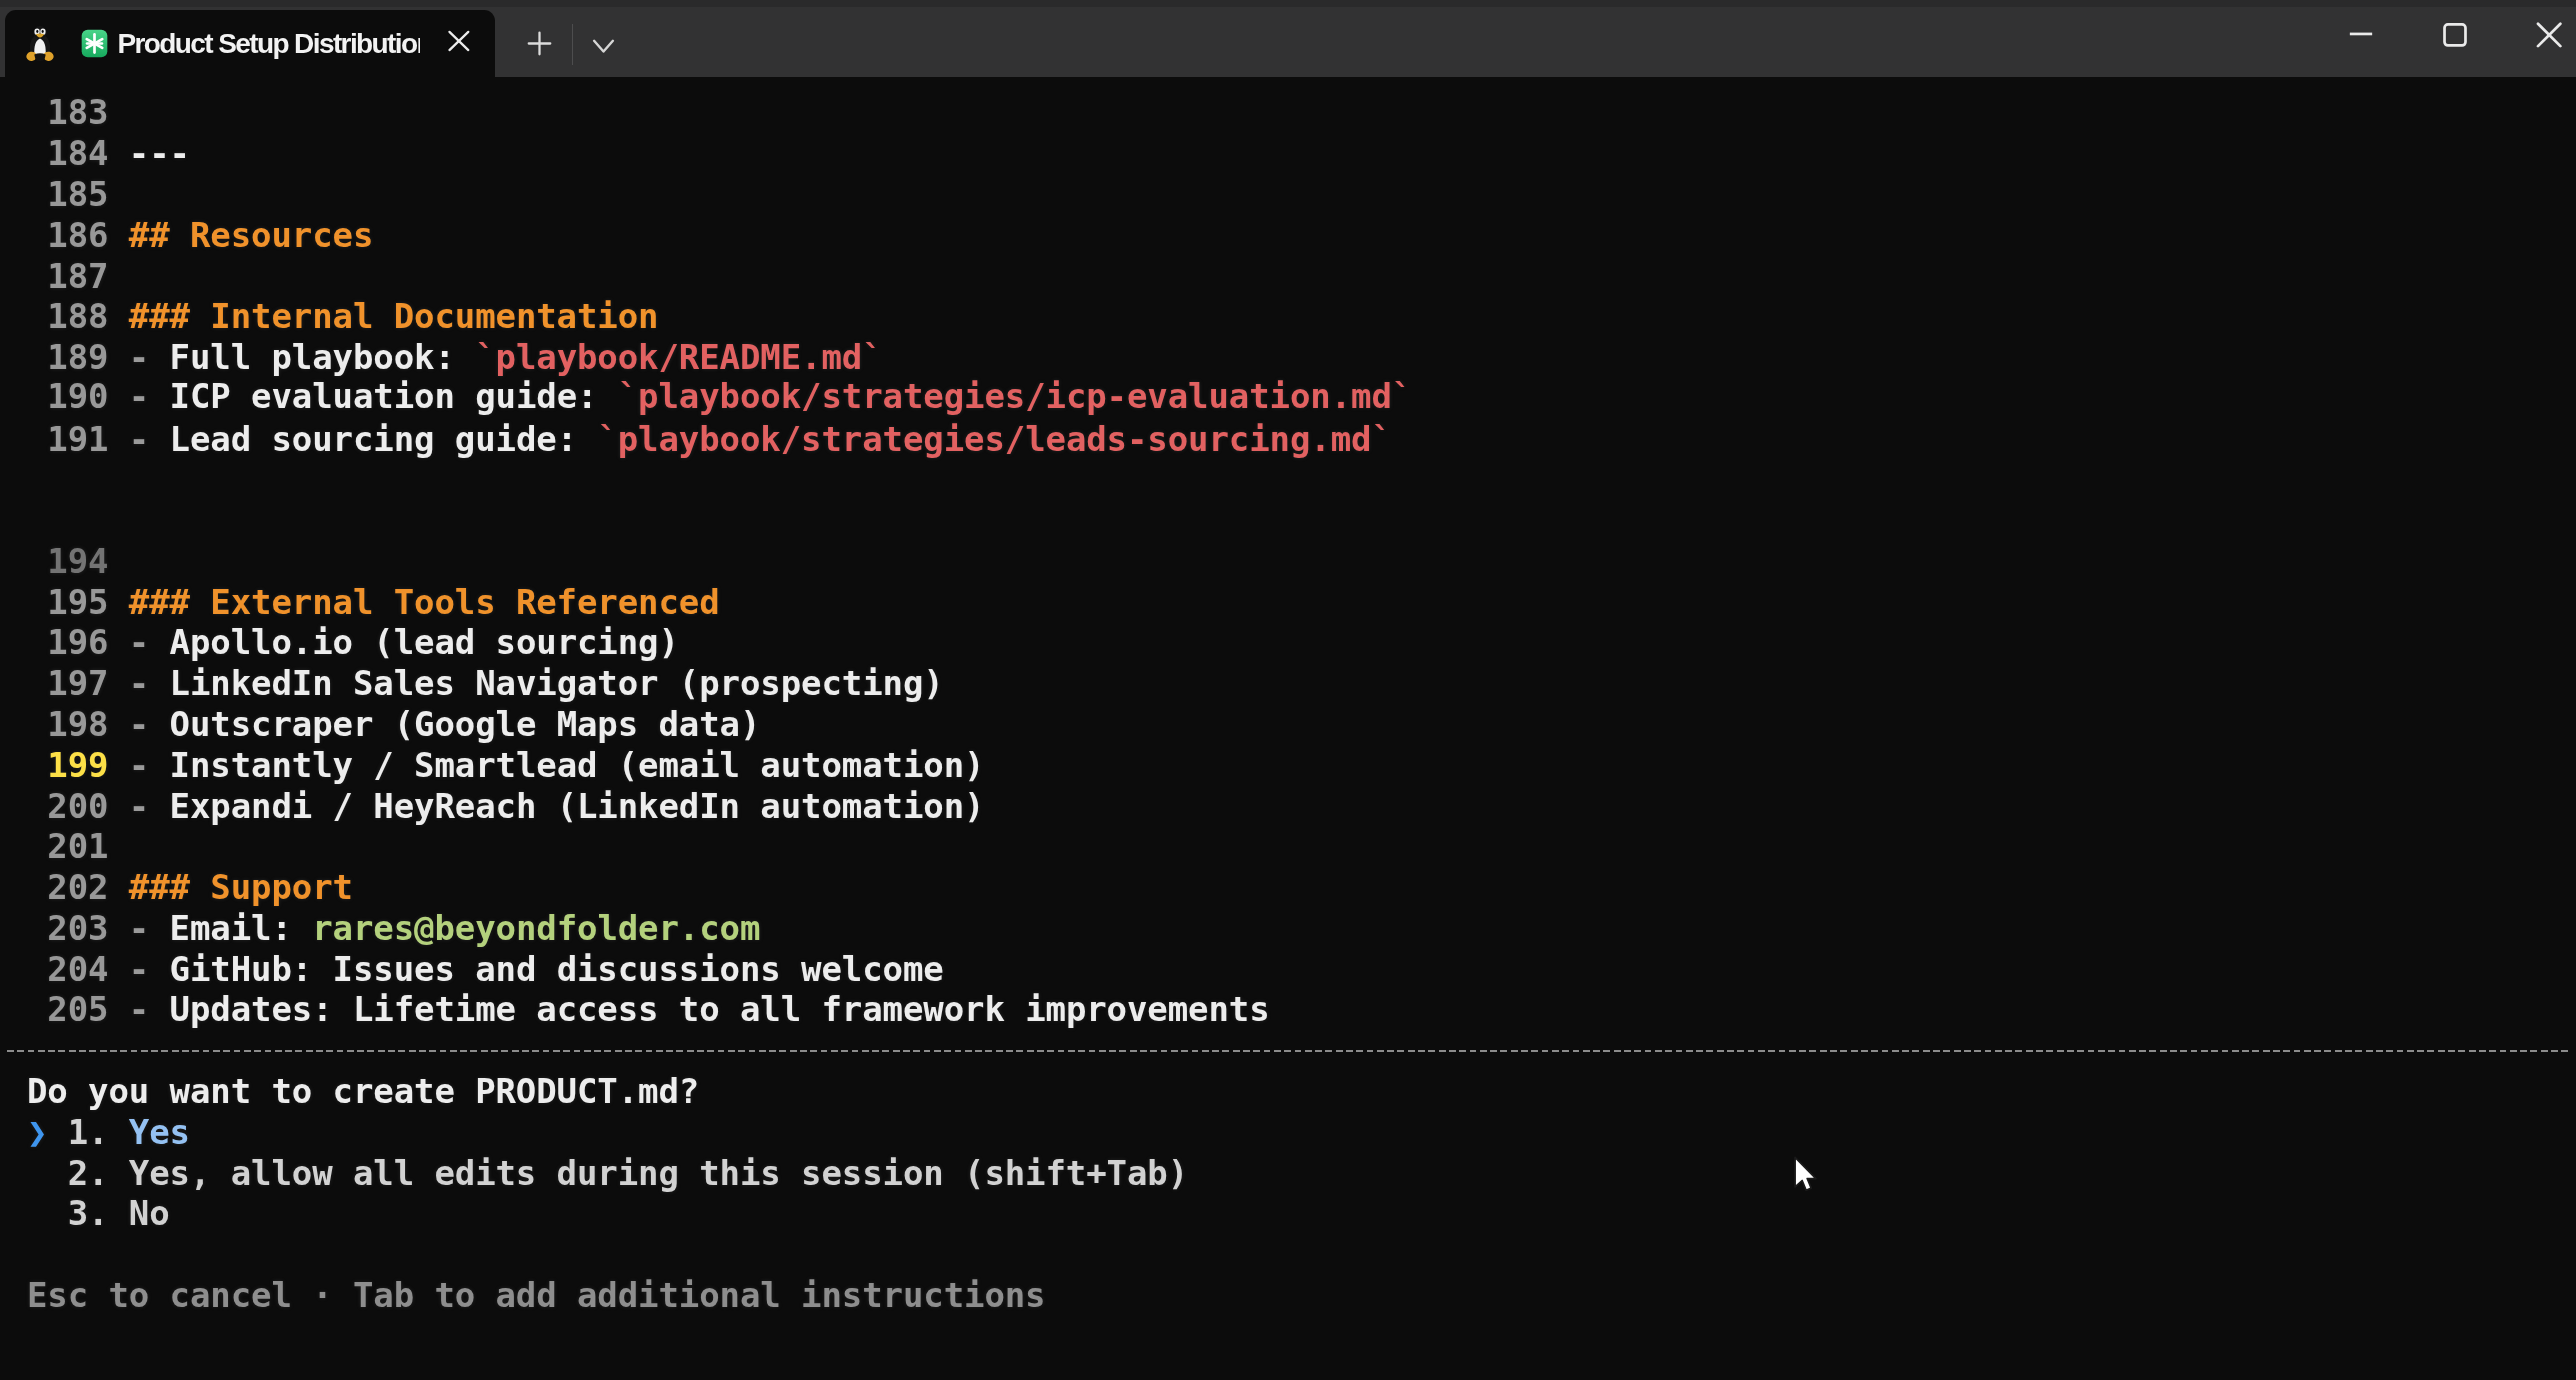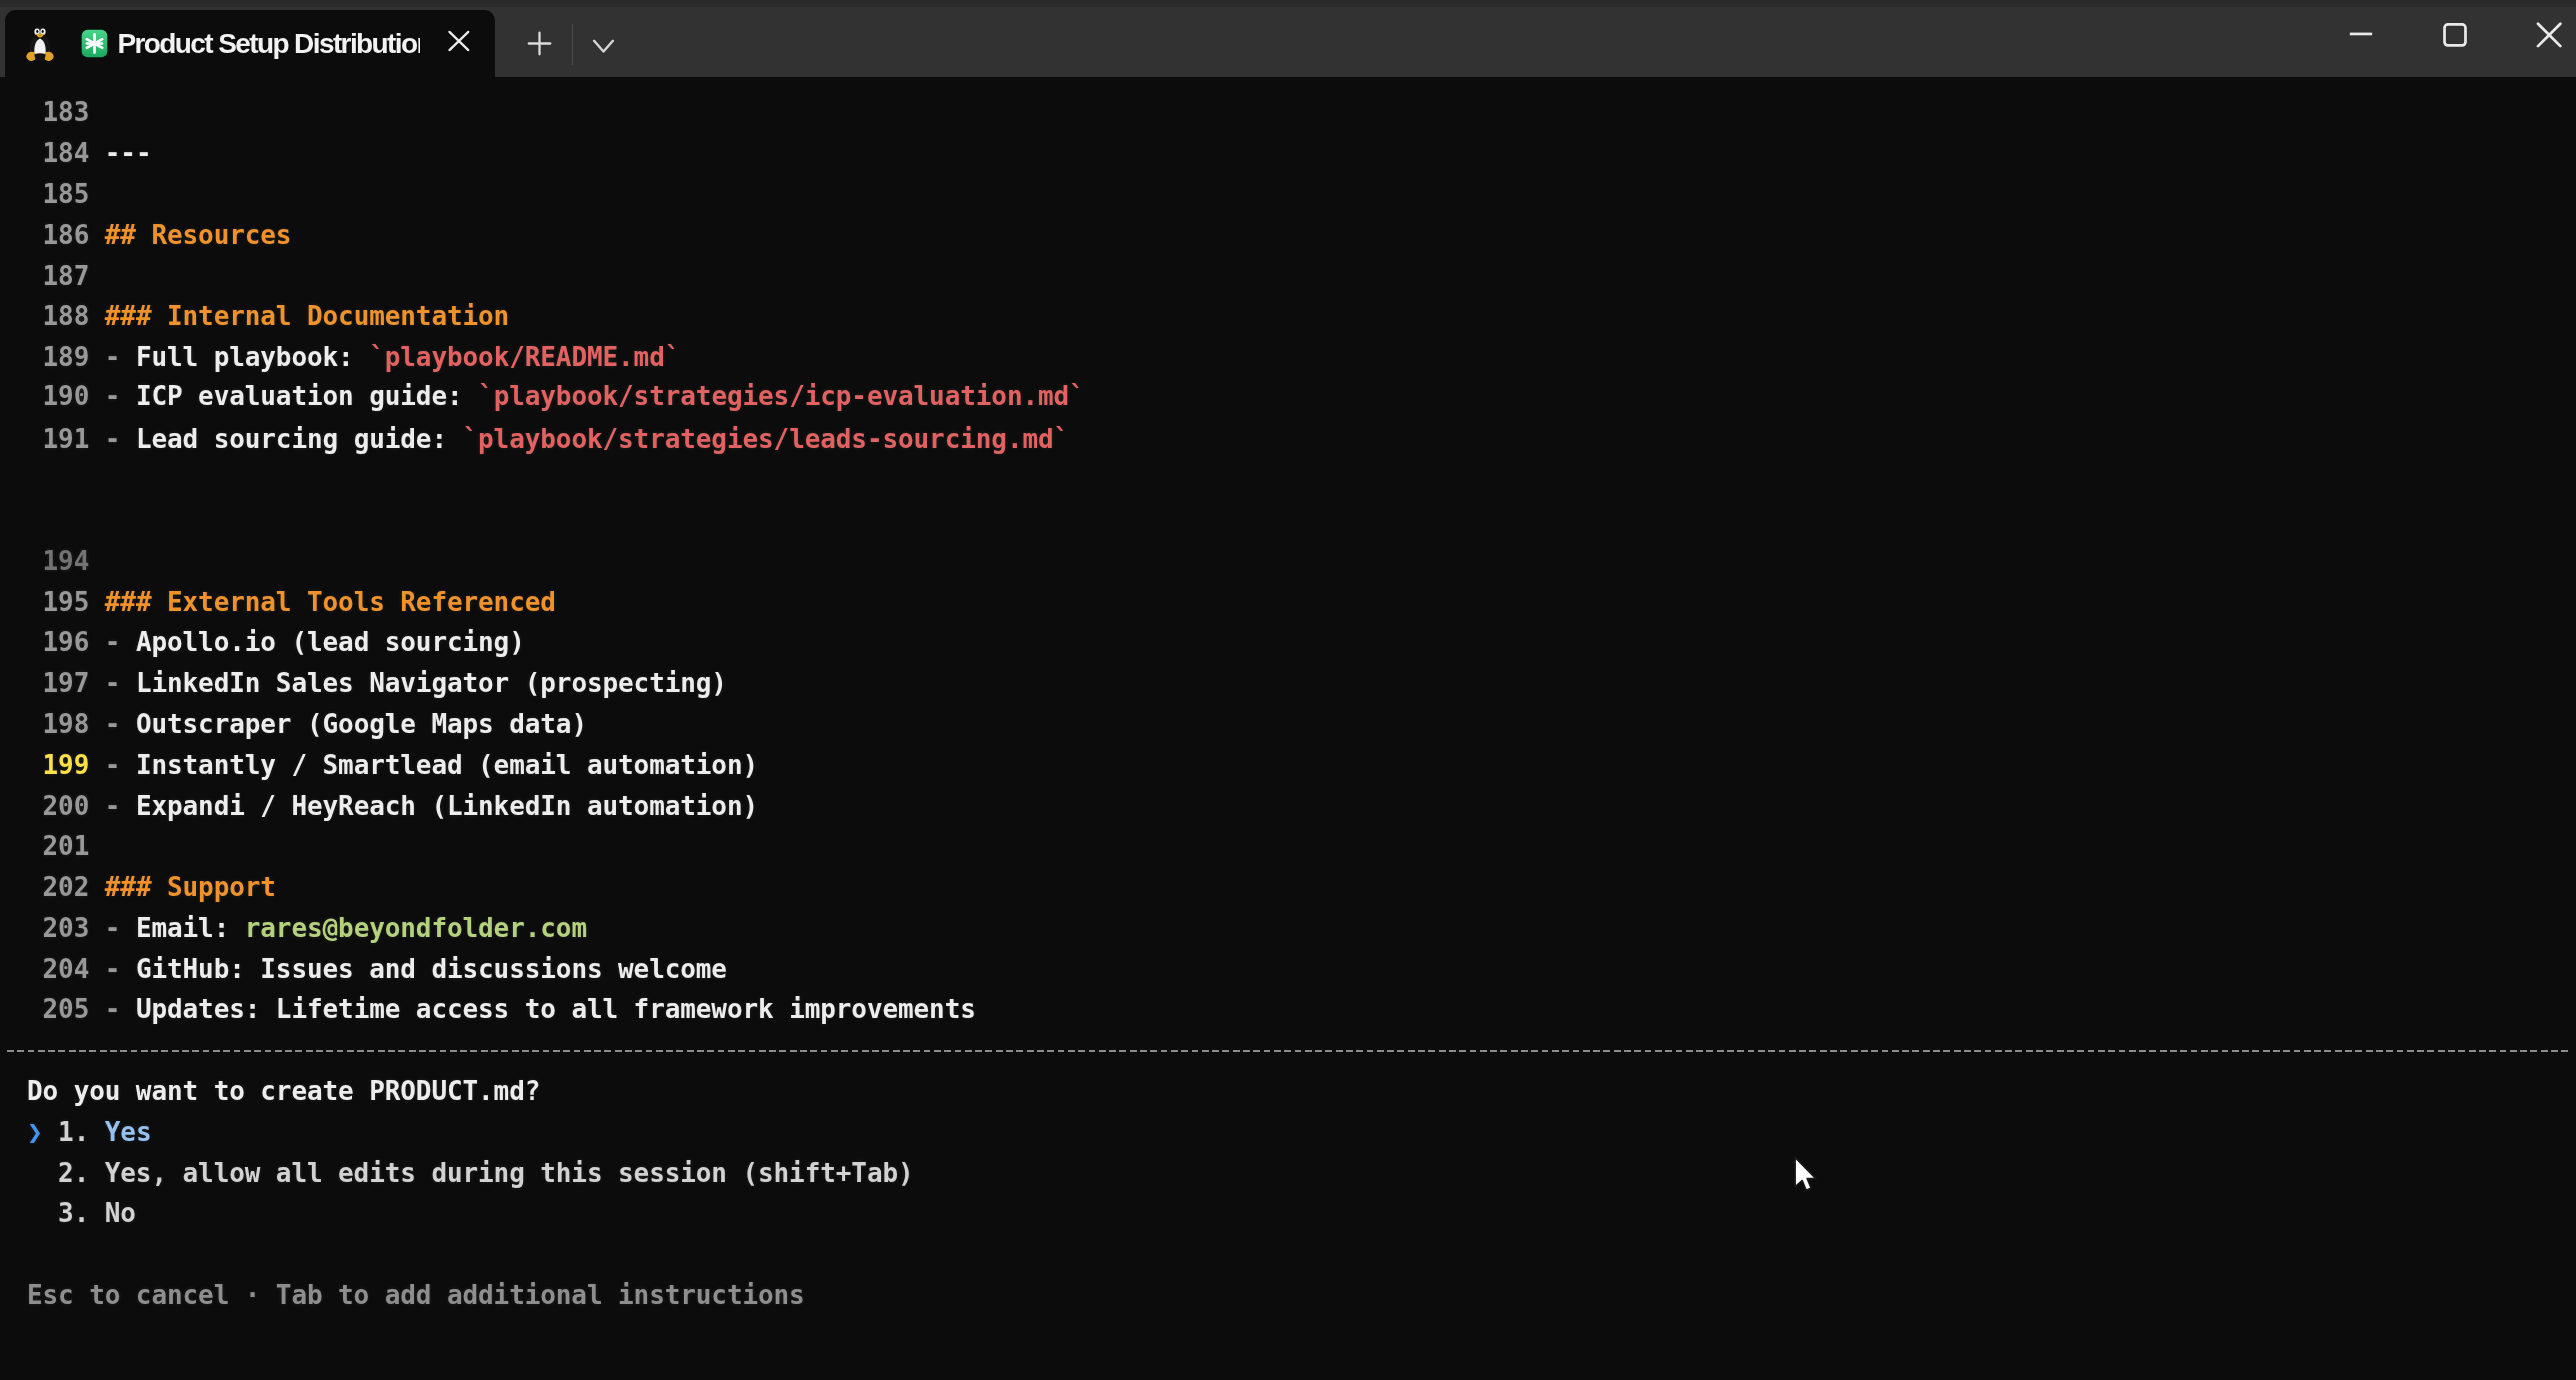--- a/index.html
+++ b/index.html
@@ -16,21 +16,21 @@
   #tab-close{position:absolute;left:431px;top:19.6px;width:37px;height:30px;}
   #new-tab-btn{position:absolute;left:518px;top:21.6px;width:43px;height:43px;}
   #tabbar-sep{position:absolute;left:572px;top:24px;width:1.4px;height:41px;background:#4d4d4e;}
   #dropdown-btn{position:absolute;left:583px;top:21.6px;width:41px;height:43px;}
   .capbtn{position:absolute;top:0;width:94px;height:76px;}
   #btn-min{left:2314px;}
   #btn-max{left:2408px;}
   #btn-close{left:2502px;width:74px;}
   
   #term{position:absolute;left:0;top:77px;width:2576px;height:1304px;background:#0c0c0c;}
-  .trow{position:absolute;left:27px;height:41px;line-height:41px;font-size:26px;font-weight:bold;
+  .trow{position:absolute;left:27px;height:41px;line-height:41px;font-size:34px;font-weight:bold;
     letter-spacing:-0.1px;white-space:pre;text-shadow:0 0 4px rgba(120,120,120,0.22);}
   .rule{position:absolute;left:6.8px;right:8px;height:2px;
     background:repeating-linear-gradient(90deg,#8c8c8c 0 6.8px,transparent 6.8px 10.3px);}
   #cursor{position:absolute;left:1793px;top:1156px;width:27px;height:39px;}
 </style>
 </head>
 <body>
 
 <div id="stage">
 

